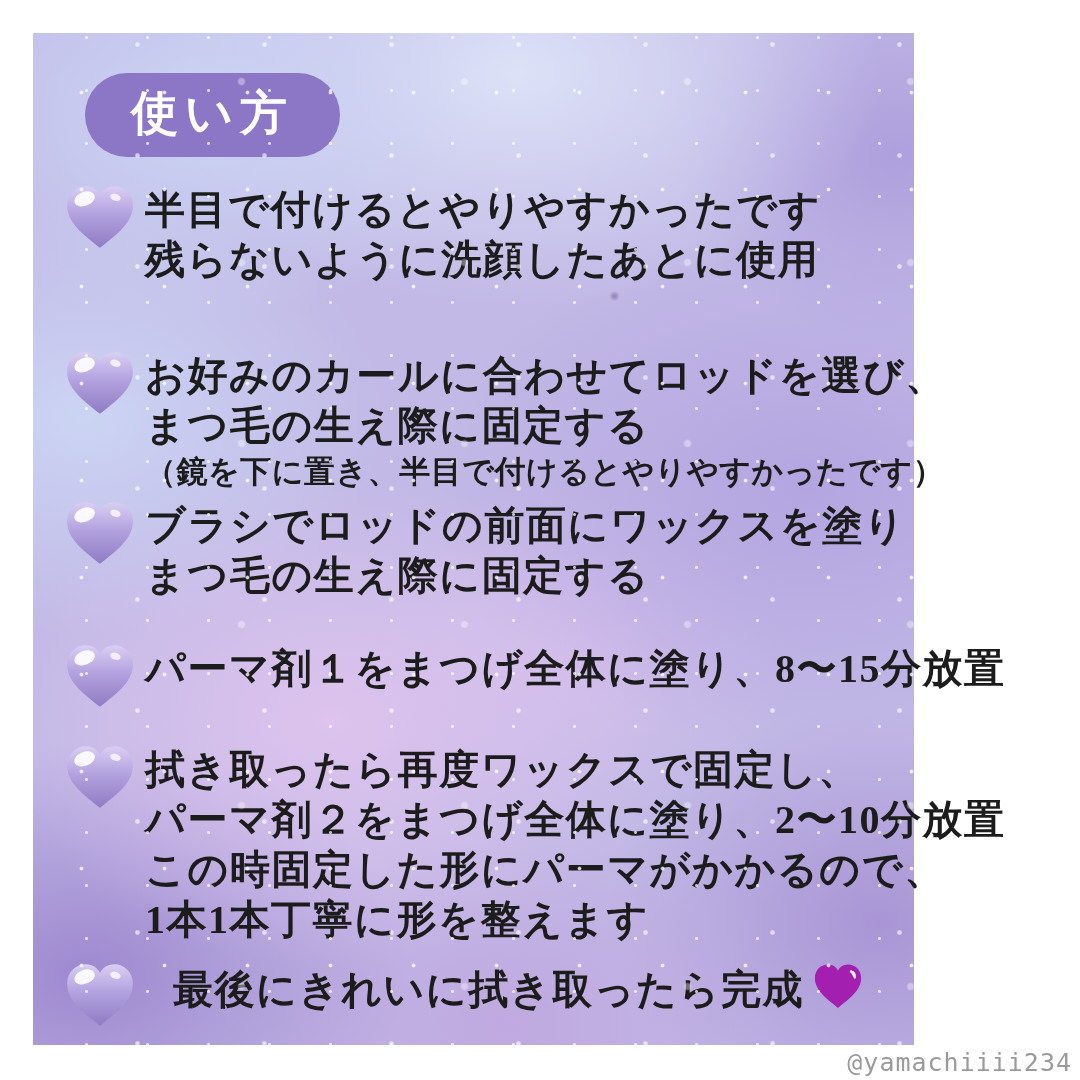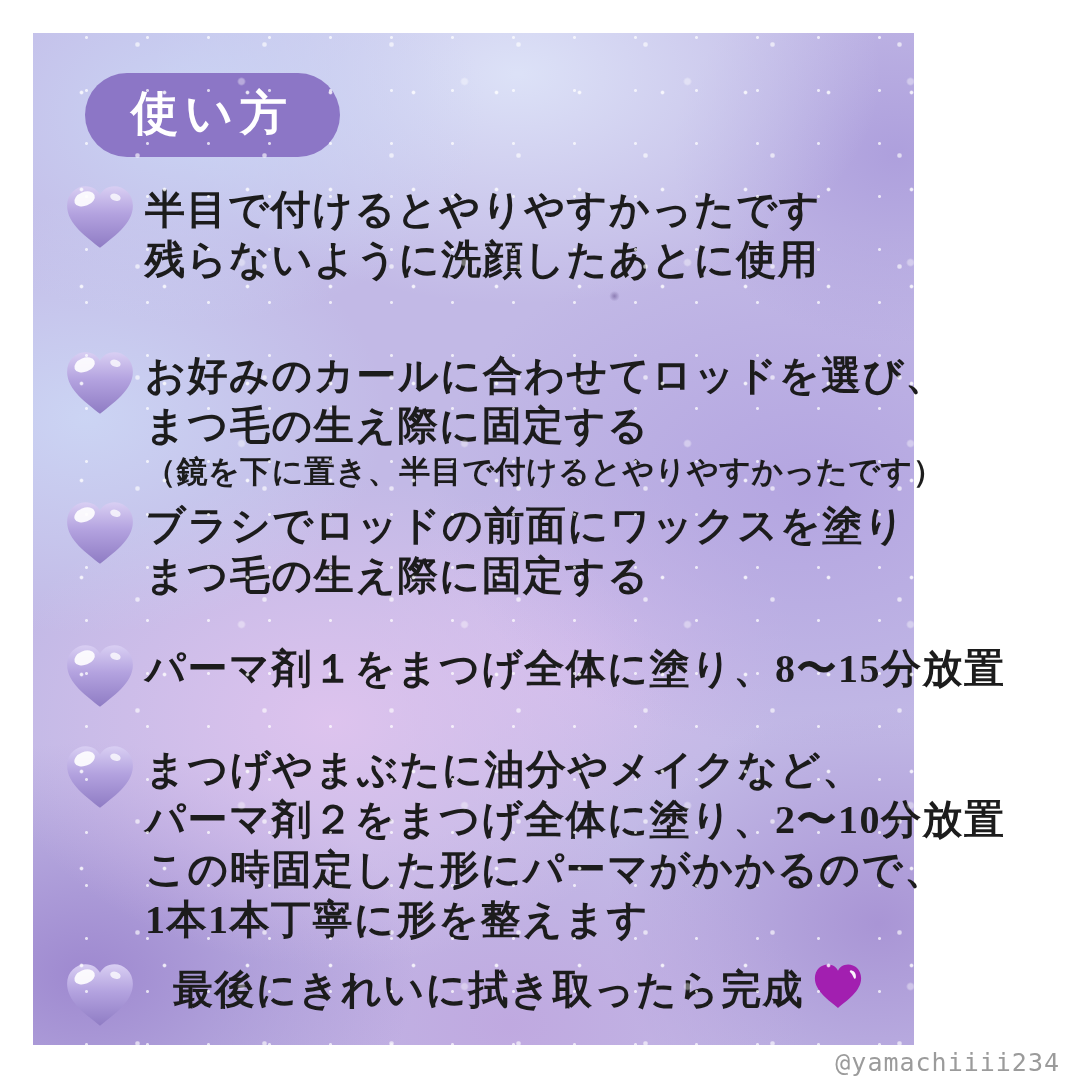--- a/index.html
+++ b/index.html
@@ -57,21 +57,21 @@
   .bullet .heart svg{display:block;width:74px;height:70px;}
   .lines{margin-left:8px;color:#1c1c1c;}
   .line{
     font-size:40px;font-weight:700;line-height:50px;letter-spacing:1.5px;
     white-space:nowrap;
   }
   .line.small{font-size:31px;line-height:42px;letter-spacing:0.5px;}
   .inline-heart{display:inline-block;width:52px;height:48px;vertical-align:-8px;margin-left:8px;}
   .inline-heart svg{display:block;width:52px;height:48px;}
   .handle{
-    position:absolute;right:20px;bottom:3px;
+    position:absolute;right:8px;bottom:3px;
     font-family:"DejaVu Sans Mono","Liberation Mono",monospace;
     font-size:25px;color:#9b9b9b;letter-spacing:1px;
   }
   
   #b0{top:152px;} #b1{top:318px;} #b2{top:468px;} #b3{top:611px;} #b4{top:712px;} #b5{top:930px;gap:28px;}
 </style>
 </head>
 <body>
 
 <svg width="0" height="0" style="position:absolute">
@@ -148,21 +148,21 @@
 
     <div class="bullet" id="b4">
       <span class="heart">
         <svg viewBox="0 0 36 33">
             <use href="#heartPath" fill="url(#heartGrad)"></use>
             <ellipse cx="10.5" cy="7.2" rx="5.2" ry="3.4" fill="#ffffff" opacity="0.9" transform="rotate(-22 10.5 7.2)"></ellipse>
             <ellipse cx="25.5" cy="6.4" rx="2.6" ry="1.7" fill="#ffffff" opacity="0.75" transform="rotate(18 25.5 6.4)"></ellipse>
           </svg>
       </span>
       <div class="lines">
-        <div class="line">まつげやまぶたに油分やメイクなど、</div>
+        <div class="line">拭き取ったら再度ワックスで固定し、</div>
         <div class="line">パーマ剤２をまつげ全体に塗り、2〜10分放置</div>
         <div class="line">この時固定した形にパーマがかかるので、</div>
         <div class="line">1本1本丁寧に形を整えます</div>
       </div>
     </div>
 
     <div class="bullet" id="b5">
       <span class="heart">
         <svg viewBox="0 0 36 33">
             <use href="#heartPath" fill="url(#heartGrad)"></use>

